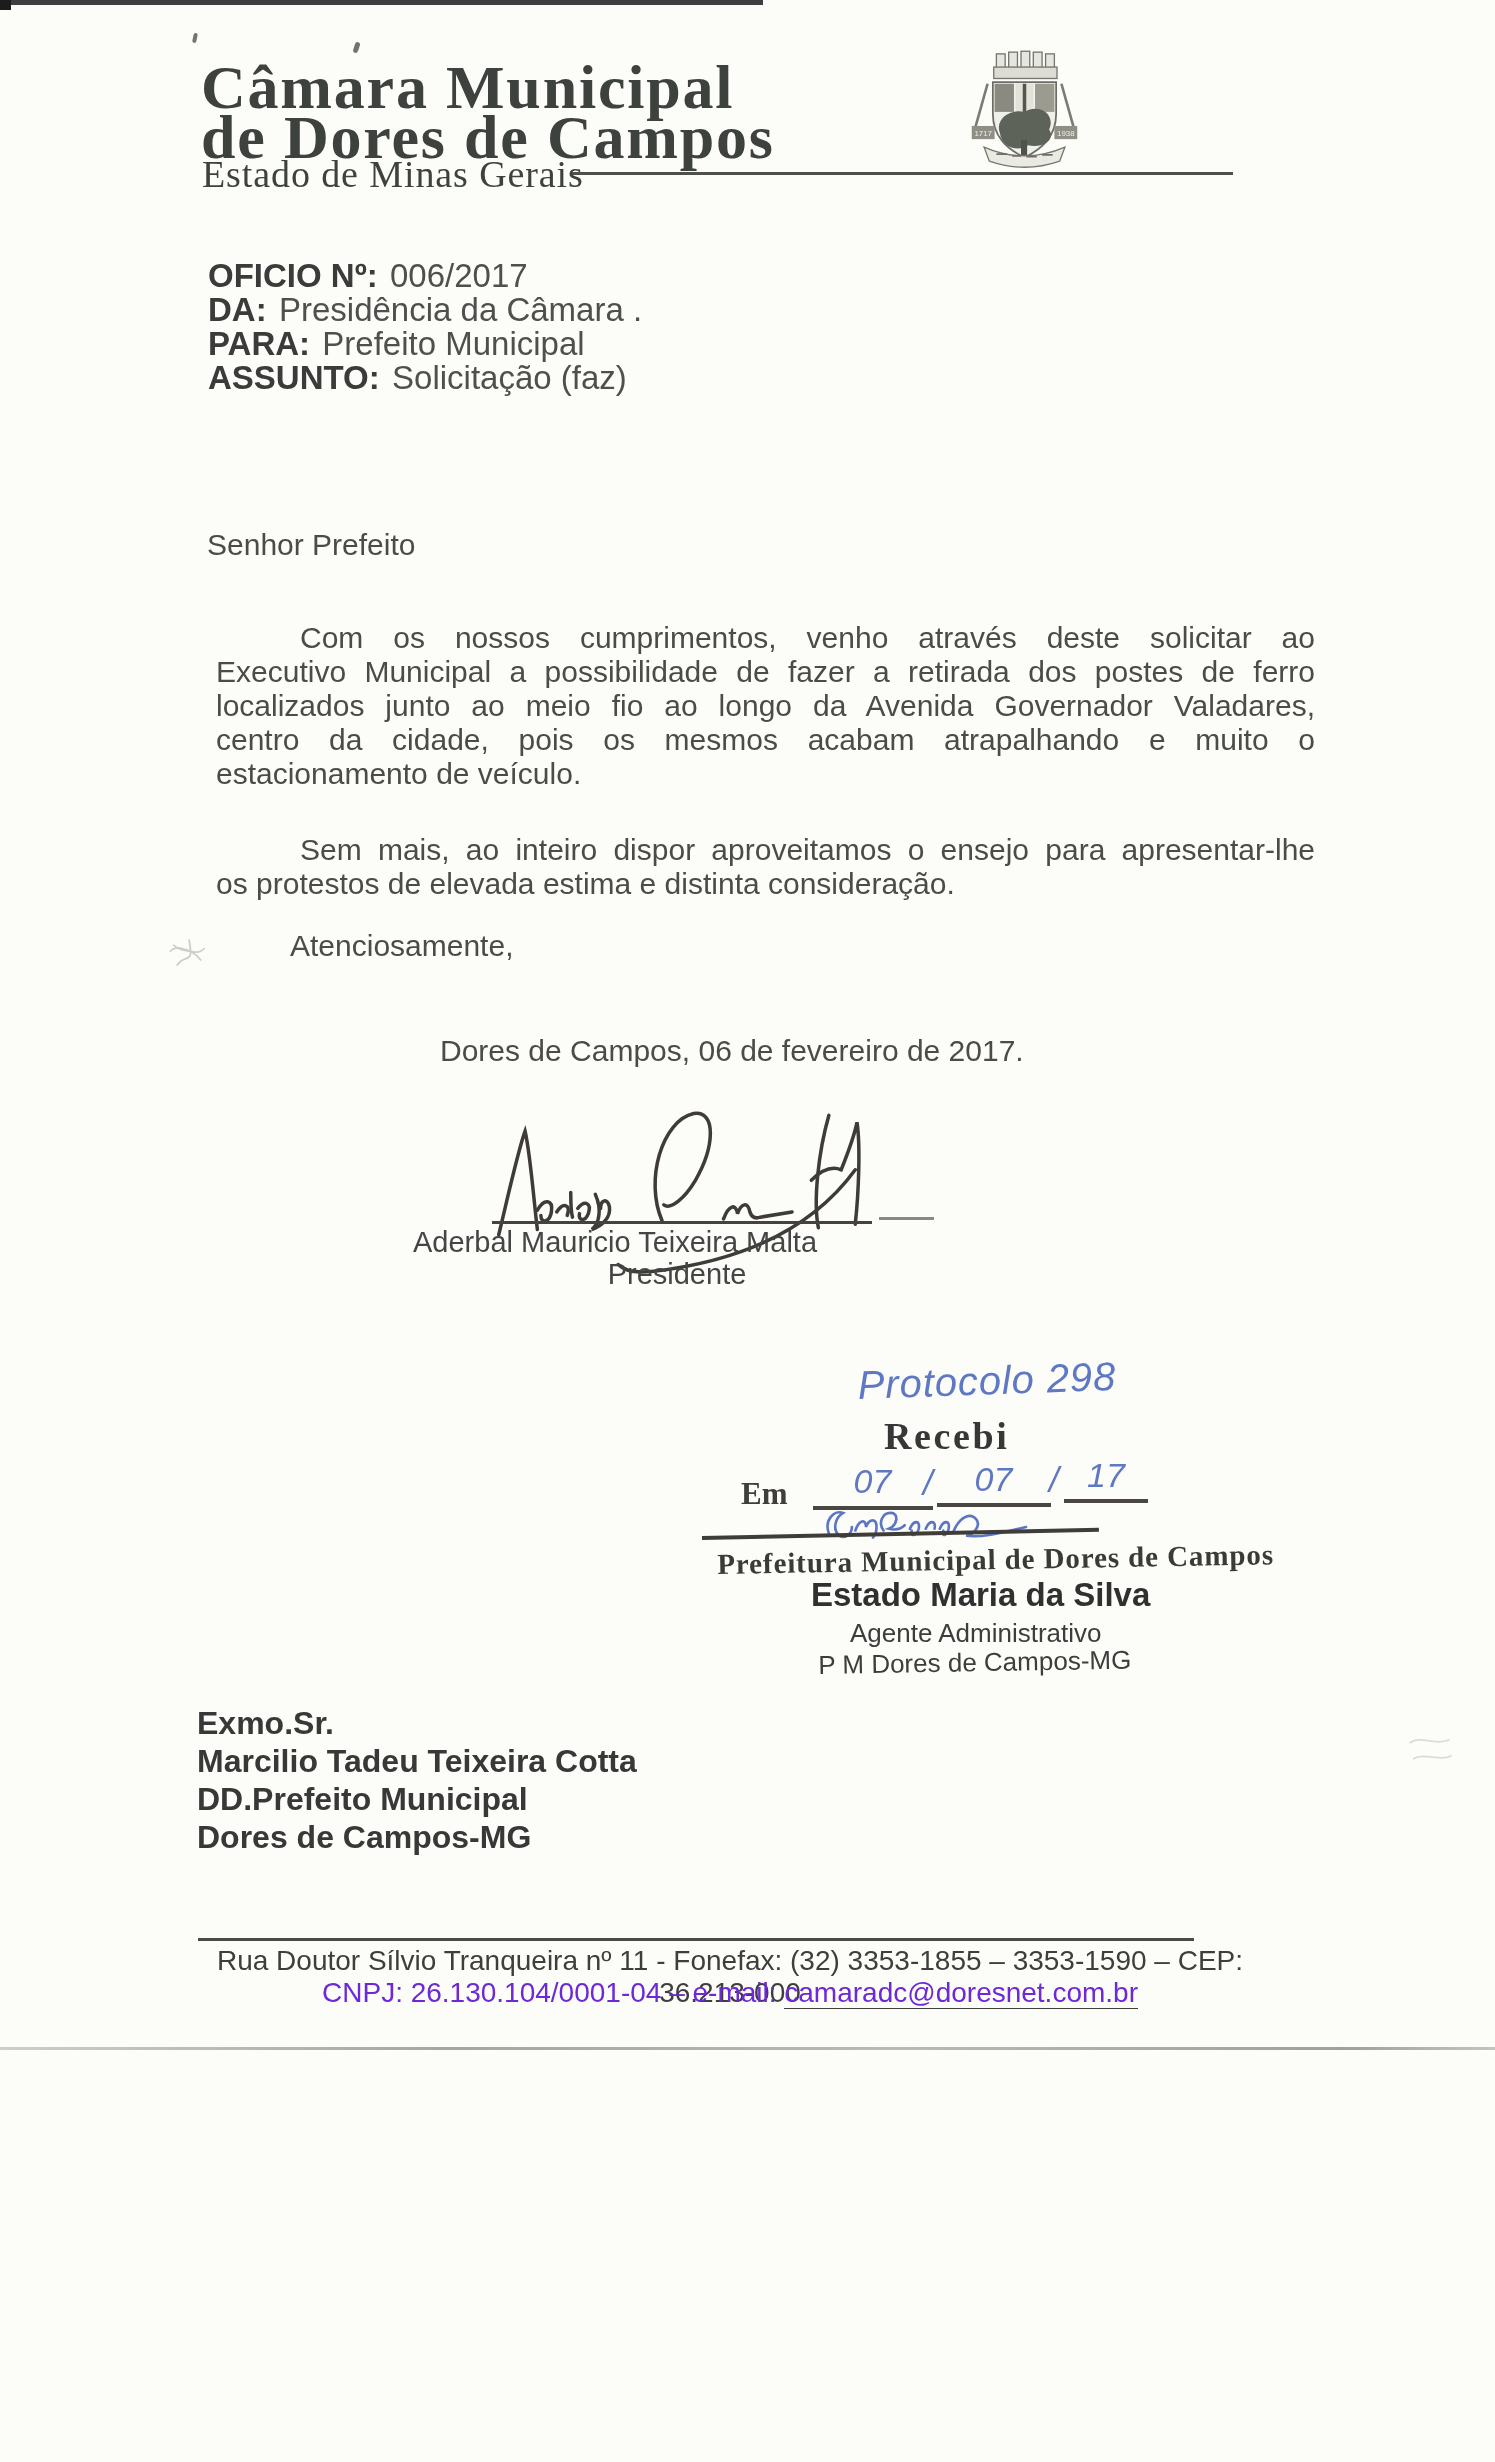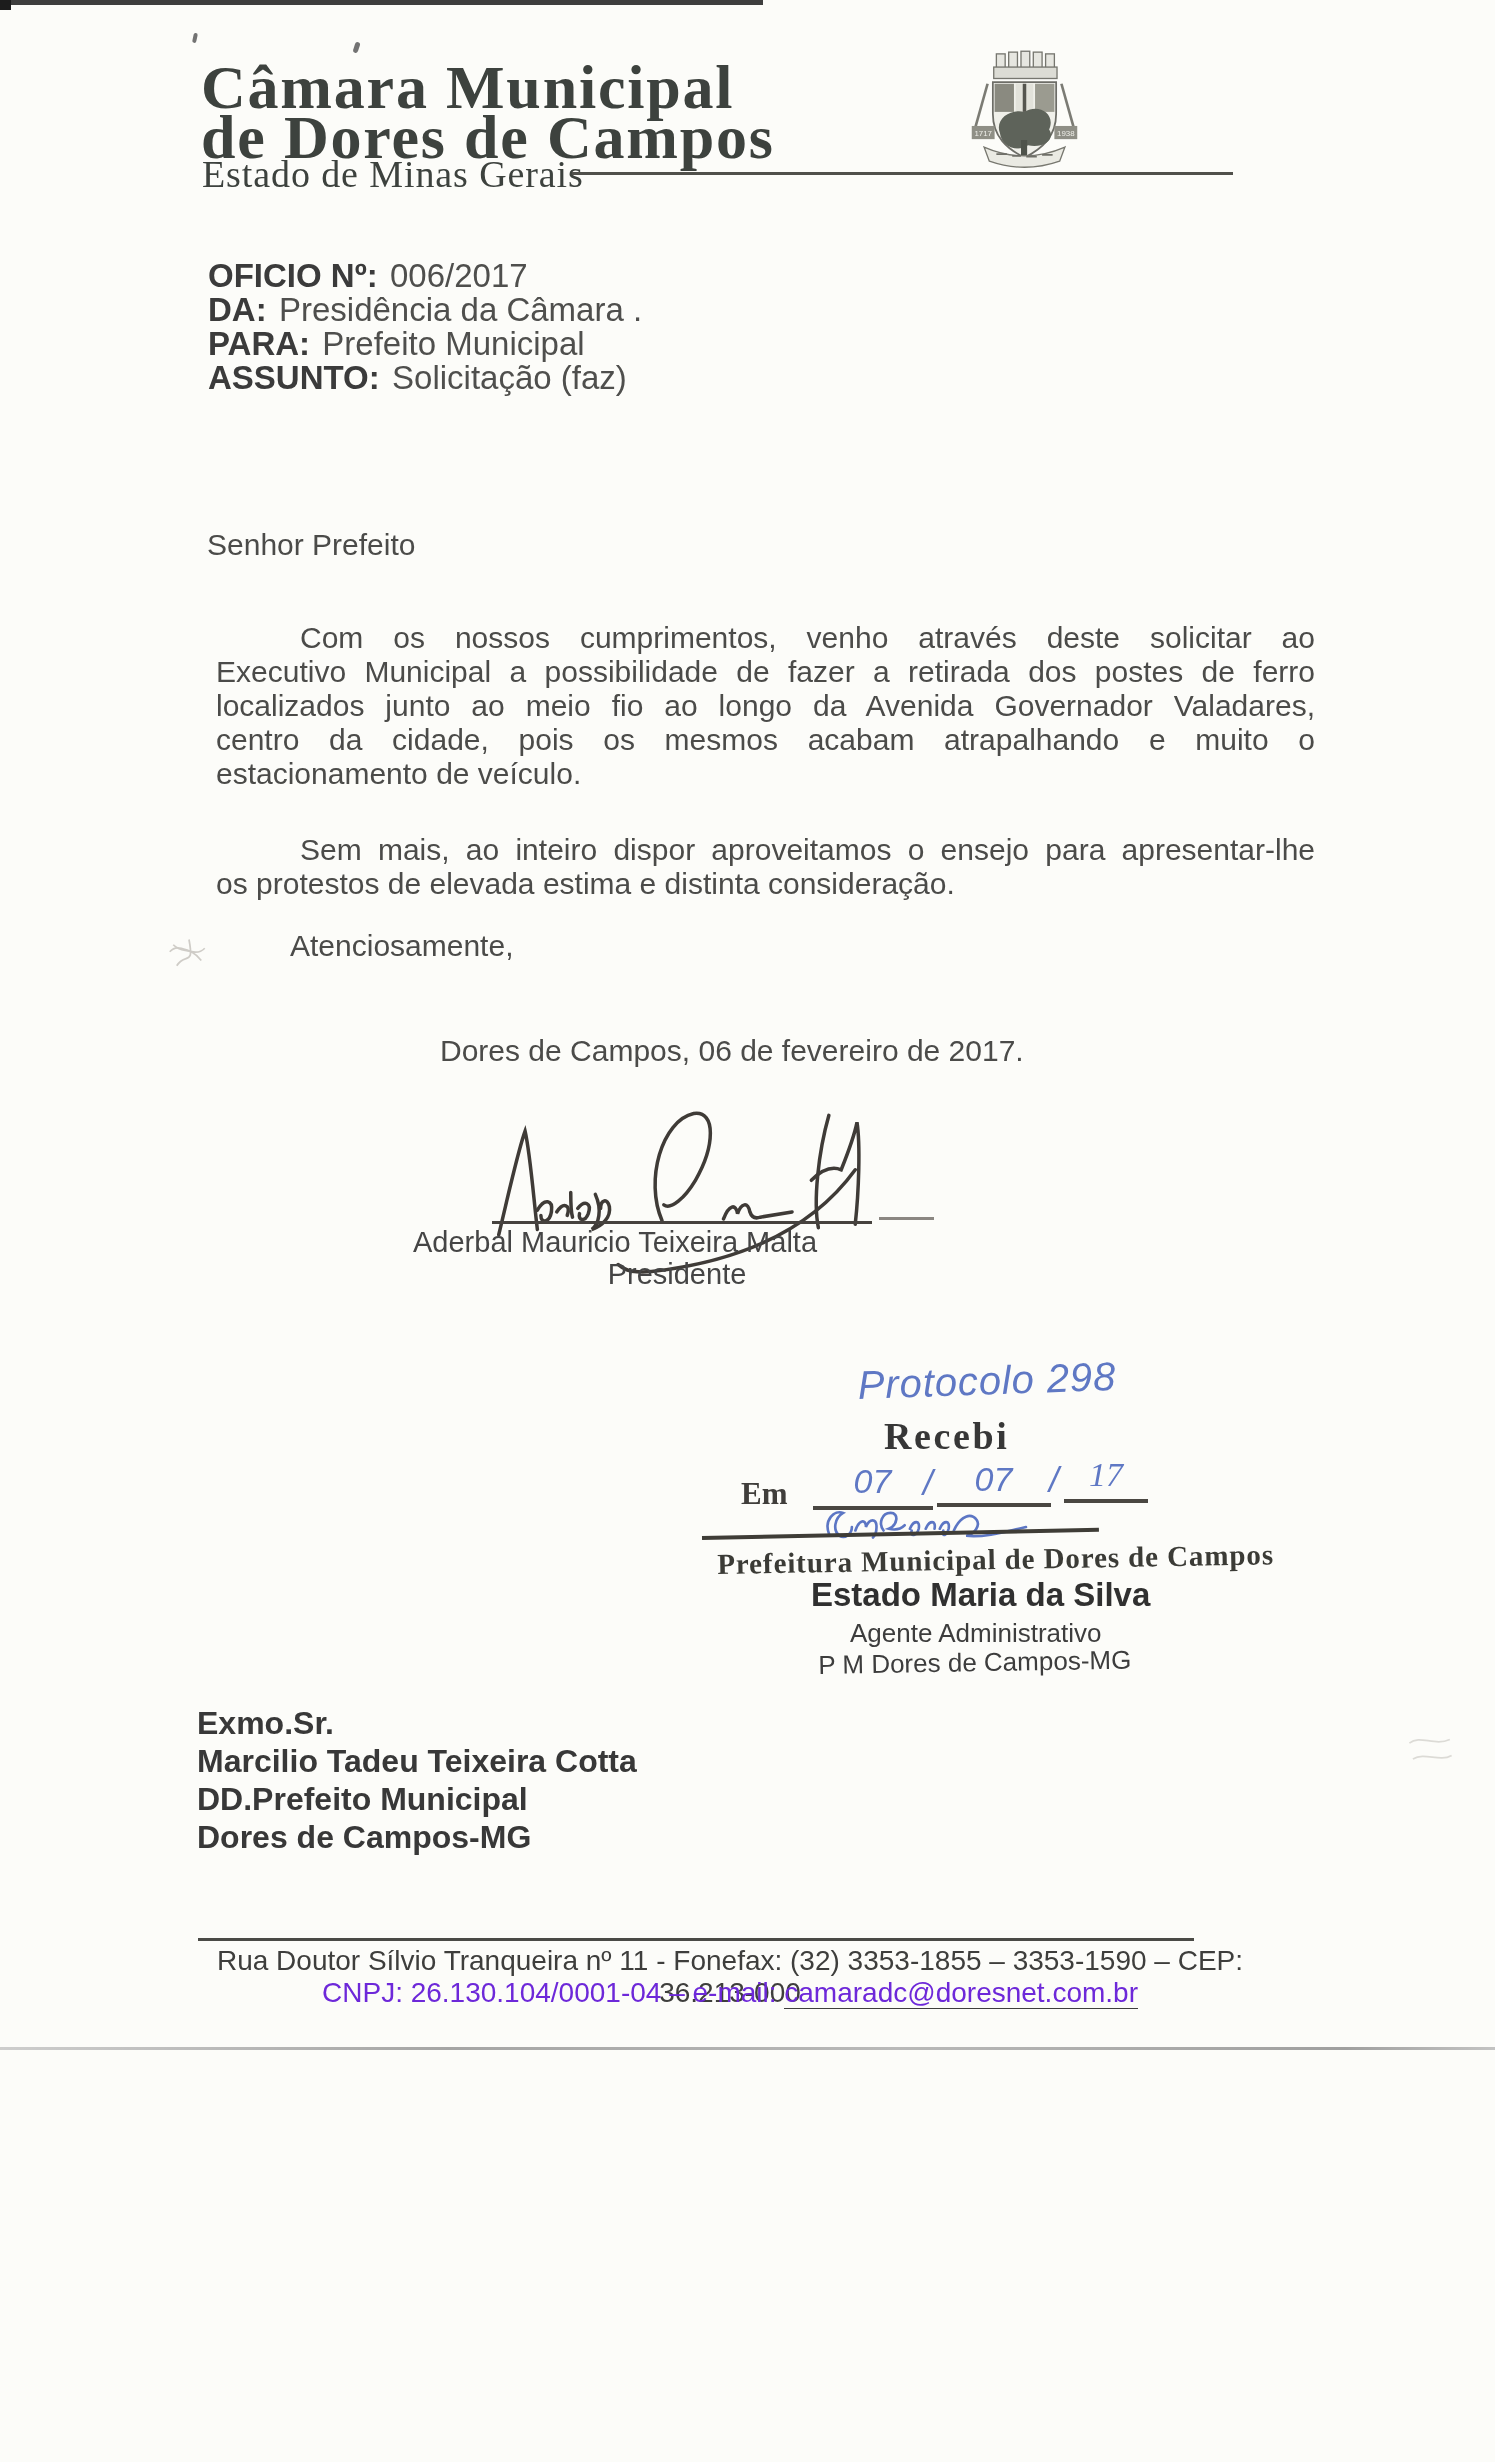--- a/index.html
+++ b/index.html
@@ -43,21 +43,21 @@
   
   .blue-hw{color:#5f78c4;font-style:italic;}
   #protocol-hw{left:857px;top:1363px;font-size:40px;letter-spacing:0.9px;transform:rotate(-2deg);transform-origin:left top;}
   #recebi{left:884px;top:1414px;font-family:"Liberation Serif",serif;font-weight:bold;
           font-size:38px;letter-spacing:2.6px;color:#373737;}
   #em-label{left:741px;top:1476px;font-family:"Liberation Serif",serif;font-weight:bold;
             font-size:31px;color:#403e3b;}
   .d-digit{font-size:34px;text-align:center;}
   #d-day{left:822px;top:1462px;width:101px;}
   #d-month{left:943px;top:1460px;width:101px;}
-  #d-year{left:1064px;top:1456px;width:84px;font-family:Liberation Serif, serif;}
+  #d-year{left:1064px;top:1456px;width:84px;}
   .d-slash{font-size:35px;}
   #slash1{left:923px;top:1463px;}
   #slash2{left:1049px;top:1460px;}
   .stamp-line{background:#4a4742;height:3.5px;}
   #u1{left:813px;top:1506px;width:120px;}
   #u2{left:937px;top:1503px;width:114px;}
   #u3{left:1064px;top:1499px;width:84px;}
   #receipt-sig-svg{left:822px;top:1504px;}
   #stamp-heavy-line{left:702px;top:1536px;width:397px;height:3.5px;background:#3f3d37;
                     transform:rotate(-1.2deg);transform-origin:left center;}

